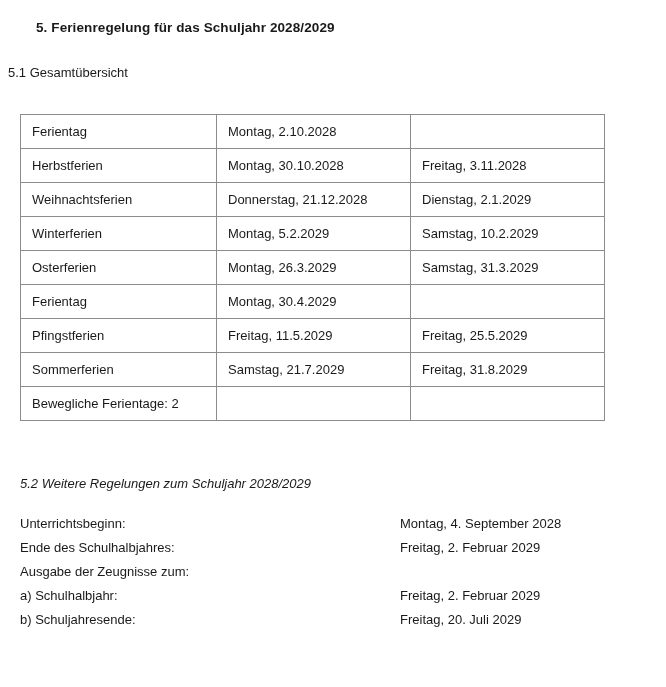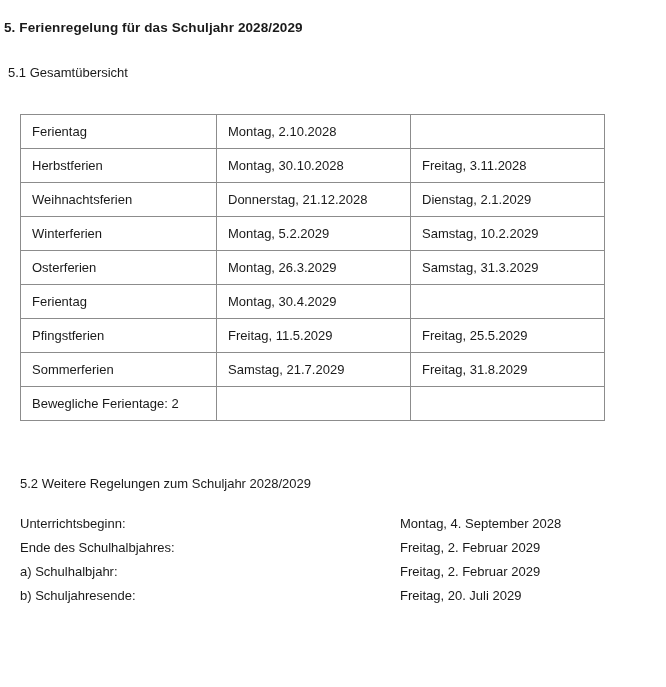--- a/index.html
+++ b/index.html
@@ -19,21 +19,21 @@
   .page {
     position: relative;
     width: 666px;
     height: 687px;
     box-sizing: border-box;
   }
 
   
   .title {
     position: absolute;
-    left: 4px;
+    left: 36px;
     top: 20px;
     font-size: 13.5px;
     font-weight: bold;
     letter-spacing: 0.1px;
     white-space: nowrap;
   }
   .subtitle {
     position: absolute;
     left: 8px;
     top: 65px;
@@ -41,20 +41,21 @@
     font-weight: normal;
     white-space: nowrap;
   }
   .subtitle2 {
     position: absolute;
     left: 20px;
     top: 476px;
     font-size: 13px;
     font-weight: normal;
     white-space: nowrap;
+    font-style: italic;
   }
 
   
   .holiday-table {
     position: absolute;
     left: 20px;
     top: 114px;
     width: 584px;
     border-collapse: collapse;
     table-layout: fixed;
@@ -172,20 +173,24 @@
   <div class="reg-list">
     <div class="reg-row">
       <span class="reg-label">Unterrichtsbeginn:</span>
       <span class="reg-value">Montag, 4. September 2028</span>
     </div>
     <div class="reg-row">
       <span class="reg-label">Ende des Schulhalbjahres:</span>
       <span class="reg-value">Freitag, 2. Februar 2029</span>
     </div>
     <div class="reg-row">
+      <span class="reg-label">Ausgabe der Zeugnisse zum:</span>
+      <span class="reg-value"></span>
+    </div>
+    <div class="reg-row">
       <span class="reg-label">a) Schulhalbjahr:</span>
       <span class="reg-value">Freitag, 2. Februar 2029</span>
     </div>
     <div class="reg-row">
       <span class="reg-label">b) Schuljahresende:</span>
       <span class="reg-value">Freitag, 20. Juli 2029</span>
     </div>
   </div>
 
 </div>

